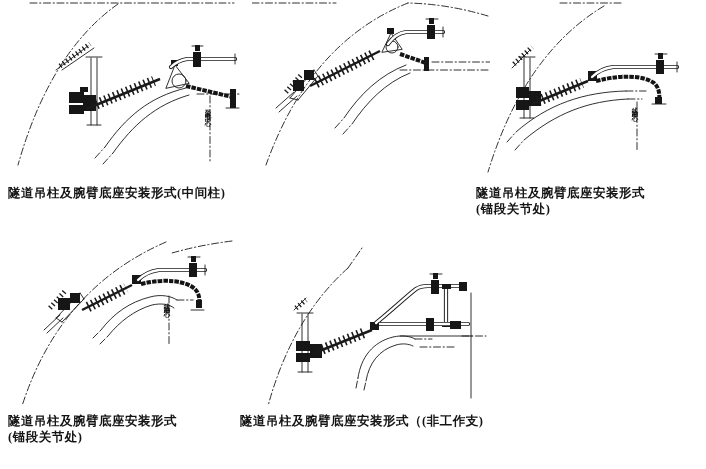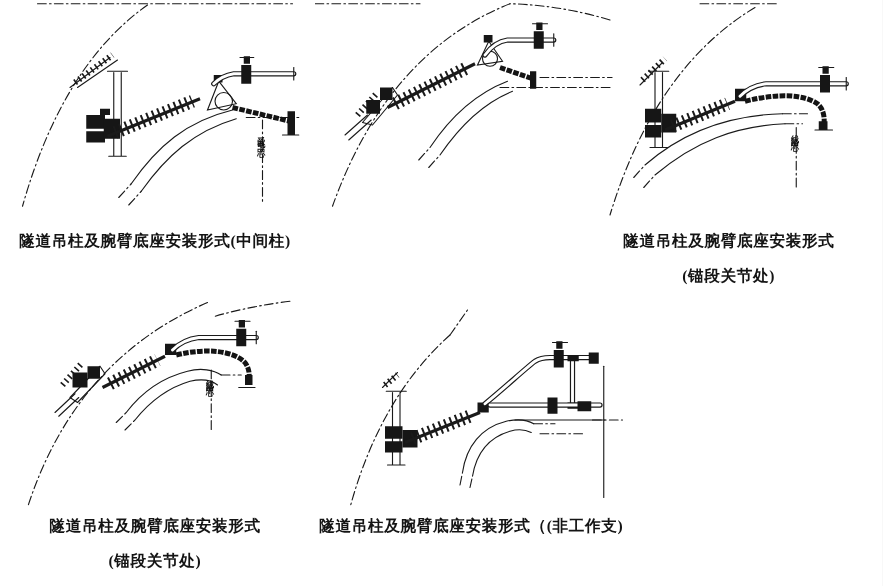--- a/index.html
+++ b/index.html
@@ -1,22 +1,22 @@
 <!DOCTYPE html>
 <html><head>
 <meta charset="utf-8">
 <style>
   html,body{margin:0;padding:0;background:#fff;}
   #canvas{position:relative;width:706px;height:469px;background:#fff;overflow:hidden;
           font-family:"Liberation Serif",serif;border-right:1px solid #e2e2e2;}
   .fig{position:absolute;}
   .fig svg{display:block;}
-  .cap{font:600 12.5px/15px "Liberation Serif",serif;text-align:center;margin-top:6px;
+  .cap{font:600 12.5px/15px "Liberation Serif",serif;margin-top:6px;
        color:#141414;letter-spacing:.5px;white-space:nowrap;}
-  .cap2{margin-top:13px;}
+  .cap2{margin-top:1px;}
   .cap:empty,.cap2:empty{display:none;}
   .vlabel{position:absolute;writing-mode:vertical-rl;font:700 6.5px/7px "Liberation Serif",serif;
           letter-spacing:2.5px;color:#101010;}
   .vlabel:empty{display:none;}
   
   .ln{fill:none;stroke:#1a1a1a;stroke-width:.9;stroke-linecap:round;}
   .dd{fill:none;stroke:#1a1a1a;stroke-width:.9;stroke-dasharray:7 2.6 1.3 2.6;stroke-linecap:round;}
   .tubeO{fill:none;stroke:#1a1a1a;stroke-width:4.2;stroke-linejoin:round;stroke-linecap:round;}
   .tubeI{fill:none;stroke:#ffffff;stroke-width:2.3;stroke-linejoin:round;stroke-linecap:round;}
   .ins{fill:none;stroke:#1a1a1a;stroke-width:10.5;stroke-dasharray:1.6 3.1;}
@@ -235,21 +235,21 @@
         <path class="thick" d="M133 46 C158 40 178 43 187 51 C191 55 192 61 191 66"></path>
         <rect class="blob" x="188" y="62" width="6" height="8"></rect>
         <path class="ln" d="M183 72 H196"></path>
       </g>
     </svg>
     <span class="vlabel" style="left:156px;top:60px;">线路中心</span>
     <div class="cap">隧道吊柱及腕臂底座安装形式</div>
     <div class="cap cap2">(锚段关节处)</div>
   </div>
 
-  <div class="fig" style="left:252px;top:238px;">
+  <div class="fig" style="left:240px;top:238px;">
     <svg width="250" height="170" viewBox="0 0 250 170">
       <g>
         <path class="dd" d="M108 30 Q52 80 28 168"></path>
         <path class="dd" d="M108 30 L122 10"></path>
       </g>
       <g>
         <path class="ln" d="M118 140 C121 119 133 104 153 99 C162 97 170 98 175 101"></path>
         <path class="ln" d="M126 143 C129 125 139 112 156 107 C163 105 169 106 173 108"></path>
         <path class="dd" d="M116 150 L118 140 M124 152 L126 143"></path>
         <path class="dd" d="M175 101 H192"></path>

